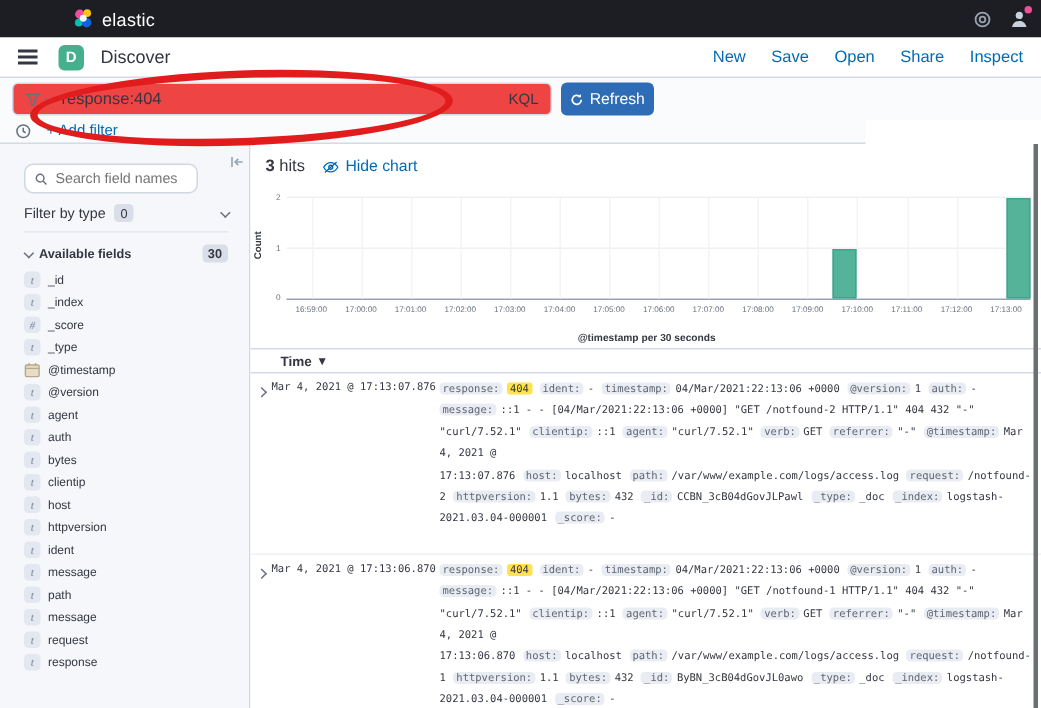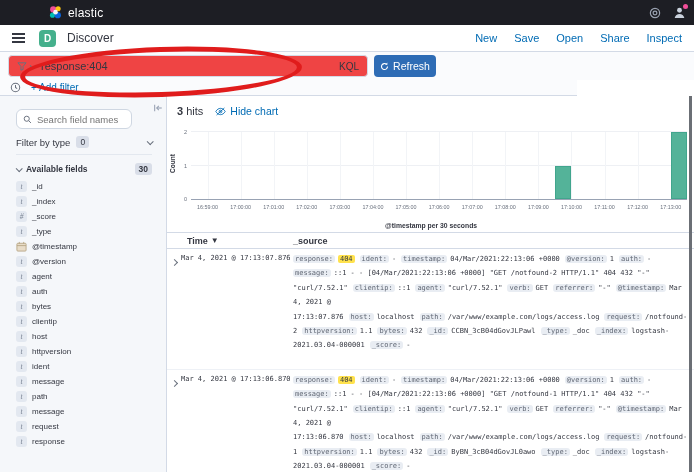--- a/index.html
+++ b/index.html
@@ -345,21 +345,20 @@
           <div class="xtick" style="left: 96.6667%;">17:13:00</div>
         </div>
       <div class="xaxis-title">@timestamp per 30 seconds</div>
     </div>
 
     <div class="thead">
       <span class="th-time">
         <span>Time</span>
           <span class="sortarrow">▼</span>
       </span>
-      <span class="th-source">_source</span>
     </div>
     <div class="rows" id="rows">
         <div class="drow">
           <span class="expander"><span class="chev"></span></span>
           <span class="dtime">Mar 4, 2021 @ 17:13:07.876</span>
           <div class="dsrc"><span class="fldbadge">response:</span><span class="val hl">404</span><span class="fldbadge">ident:</span><span class="val">-</span><span class="fldbadge">timestamp:</span><span class="val">04/Mar/2021:22:13:06 +0000</span><span class="fldbadge">@version:</span><span class="val">1</span><span class="fldbadge">auth:</span><span class="val">-</span><span class="fldbadge">message:</span><span class="val">::1 - - [04/Mar/2021:22:13:06 +0000] "GET /notfound-2 HTTP/1.1" 404 432 "-" "curl/7.52.1"</span><span class="fldbadge">clientip:</span><span class="val">::1</span><span class="fldbadge">agent:</span><span class="val">"curl/7.52.1"</span><span class="fldbadge">verb:</span><span class="val">GET</span><span class="fldbadge">referrer:</span><span class="val">"-"</span><span class="fldbadge">@timestamp:</span><span class="val">Mar 4, 2021 @ 17:13:07.876</span><span class="fldbadge">host:</span><span class="val">localhost</span><span class="fldbadge">path:</span><span class="val">/var/www/example.com/logs/access.log</span><span class="fldbadge">request:</span><span class="val">/notfound-2</span><span class="fldbadge">httpversion:</span><span class="val">1.1</span><span class="fldbadge">bytes:</span><span class="val">432</span><span class="fldbadge">_id:</span><span class="val">CCBN_3cB04dGovJLPawl</span><span class="fldbadge">_type:</span><span class="val">_doc</span><span class="fldbadge">_index:</span><span class="val">logstash-2021.03.04-000001</span><span class="fldbadge">_score:</span><span class="val">-</span></div>
         </div>
         <div class="drow">
           <span class="expander"><span class="chev"></span></span>
           <span class="dtime">Mar 4, 2021 @ 17:13:06.870</span>

